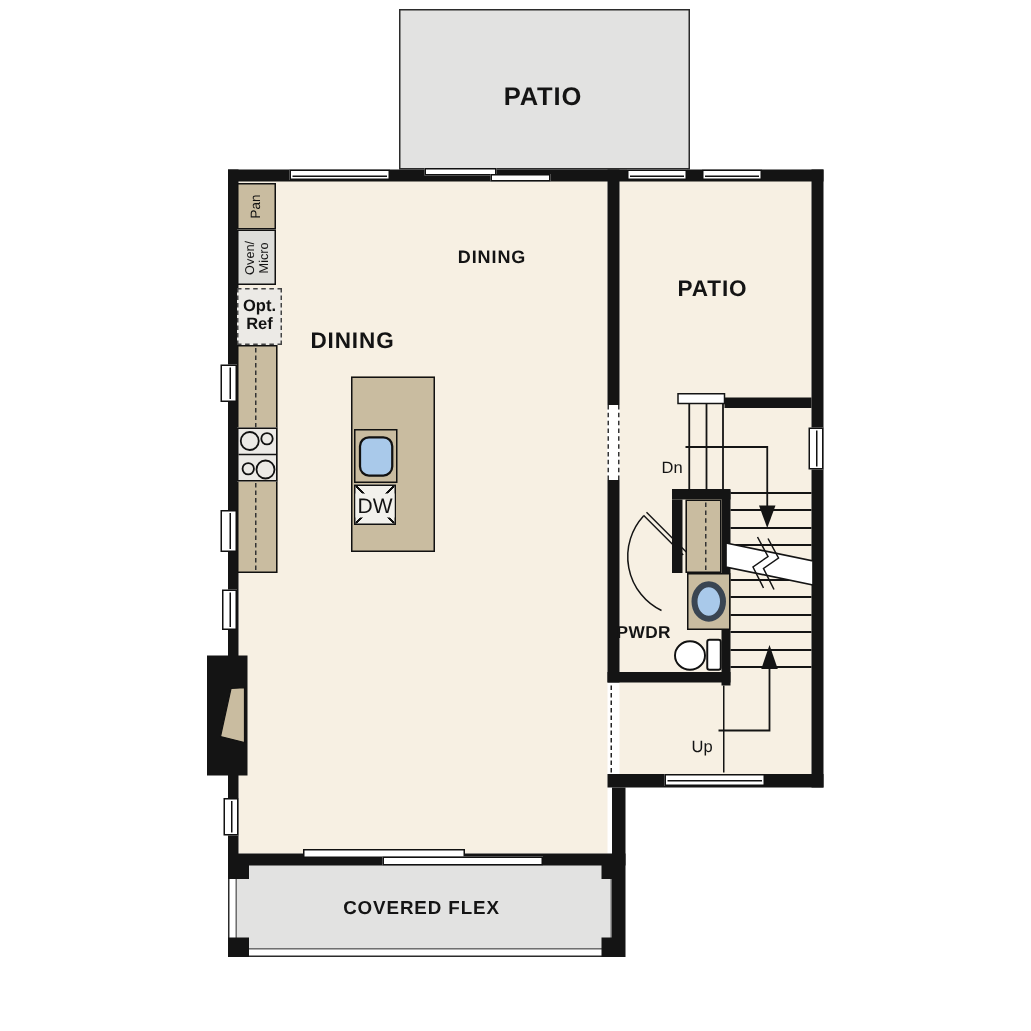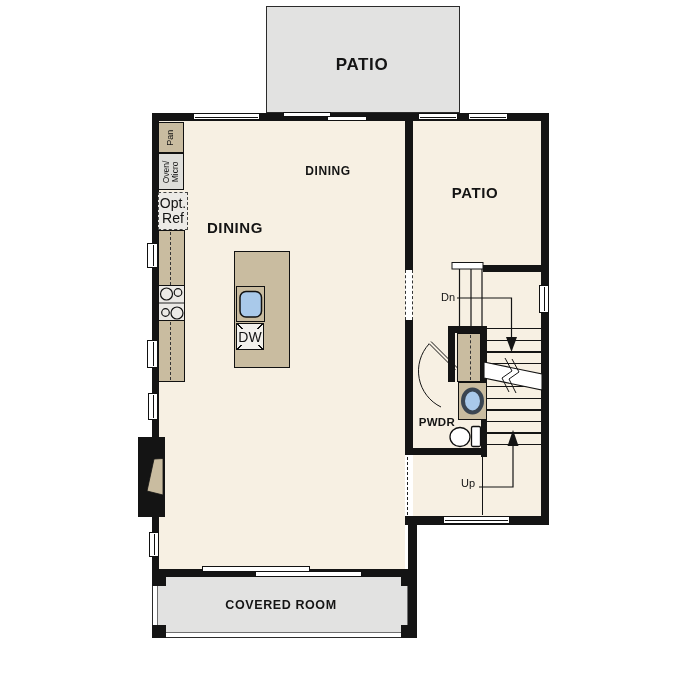--- a/index.html
+++ b/index.html
@@ -11,21 +11,21 @@
   .wall{position:absolute;background:#141414;}
   .floor{position:absolute;background:#f7f0e3;}
   .outdoor{position:absolute;background:#e2e2e1;border:1.5px solid #2b2b2b;box-sizing:border-box;}
   .win{position:absolute;background:#ffffff;border:1px solid #111;box-sizing:border-box;}
   .win-h::after{content:"";position:absolute;left:1px;right:1px;top:50%;border-top:1px solid #111;}
   .win-v::after{content:"";position:absolute;top:1px;bottom:1px;left:50%;border-left:1px solid #111;}
   .slider{position:absolute;background:#fff;border:1px solid #111;box-sizing:border-box;}
   .counter{position:absolute;background:#c9bca0;border:1px solid #111;box-sizing:border-box;}
   .gbox{position:absolute;background:#dededa;border:1.5px solid #111;box-sizing:border-box;}
   .rlabel{position:absolute;font-weight:700;color:#141414;white-space:pre-line;text-align:center;letter-spacing:.6px;line-height:1.15;}
-  .slabel{position:absolute;font-weight:400;color:#141414;}
+  .slabel{position:absolute;font-weight:400;color:#141414;margin-top:15px;}
   .vwrap{position:absolute;display:flex;align-items:center;justify-content:center;}
   .vwrap span{transform:rotate(-90deg);white-space:pre-line;text-align:center;line-height:1.05;}
   .dash-v{position:absolute;border-left:1px dashed #333;}
   svg{position:absolute;left:0;top:0;pointer-events:none;}
   #dwbox{position:absolute;background:#f2f1ec;border:1.5px solid #111;box-sizing:border-box;
     background-image:
       linear-gradient(to bottom right, transparent calc(50% - .7px), #111 calc(50% - .7px), #111 calc(50% + .7px), transparent calc(50% + .7px)),
       linear-gradient(to bottom left, transparent calc(50% - .7px), #111 calc(50% - .7px), #111 calc(50% + .7px), transparent calc(50% + .7px));
     display:flex;align-items:center;justify-content:center;}
   #dwbox span{background:#f2f1ec;padding:0 1px;font-size:14px;font-weight:400;}
@@ -140,31 +140,31 @@
     <ellipse cx="472.5" cy="401" rx="9.5" ry="11.5" fill="#a9c9ea" stroke="#3a4552" stroke-width="4"></ellipse>
 
     <ellipse cx="460" cy="437" rx="10" ry="9.5" fill="#fff" stroke="#111" stroke-width="1.3"></ellipse>
     <rect x="471.5" y="426.5" width="9" height="20" rx="1.5" fill="#fff" stroke="#111" stroke-width="1.3"></rect>
   </svg>
 
   <div class="rlabel" style="left:312px;top:55px;width:100px;font-size:17px;">PATIO</div>
   <div class="rlabel" style="left:278px;top:165px;width:100px;font-size:12px;">DINING</div>
   <div class="rlabel" style="left:425px;top:184px;width:100px;font-size:15px;">PATIO</div>
   <div class="rlabel" style="left:185px;top:219px;width:100px;font-size:15px;">DINING</div>
-  <div class="rlabel" style="left:411px;top:416px;width:44px;font-size:11.5px;text-align:right;letter-spacing:.3px;">PWDR</div>
-  <div class="rlabel" style="left:206px;top:598px;width:150px;font-size:12.5px;">COVERED ROOM</div>
+  <div class="rlabel" style="left:411px;top:416px;width:44px;font-size:11.5px;text-align:left;letter-spacing:.3px;">PWDR</div>
+  <div class="rlabel" style="left:206px;top:598px;width:150px;font-size:12.5px;">COVERED FLEX</div>
 
   <div class="slabel" style="left:441px;top:291px;font-size:11px;">Dn</div>
   <div class="slabel" style="left:461px;top:477px;font-size:11px;">Up</div>
 
   <div class="vwrap" style="left:158px;top:122px;width:26px;height:31px;">
     <span style="font-size:9px;">Pan</span>
   </div>
   <div class="vwrap" style="left:158px;top:153px;width:26px;height:37px;">
     <span style="font-size:8.5px;">Oven/
 Micro</span>
   </div>
   <div class="vwrap" style="left:158px;top:192px;width:30px;height:38px;">
-    <span style="font-size:14px;transform:none;">Opt.
+    <span style="font-size:11px;transform:none;font-weight:bold;">Opt.
 Ref</span>
   </div>
 
 </div>
 
 </body></html>

